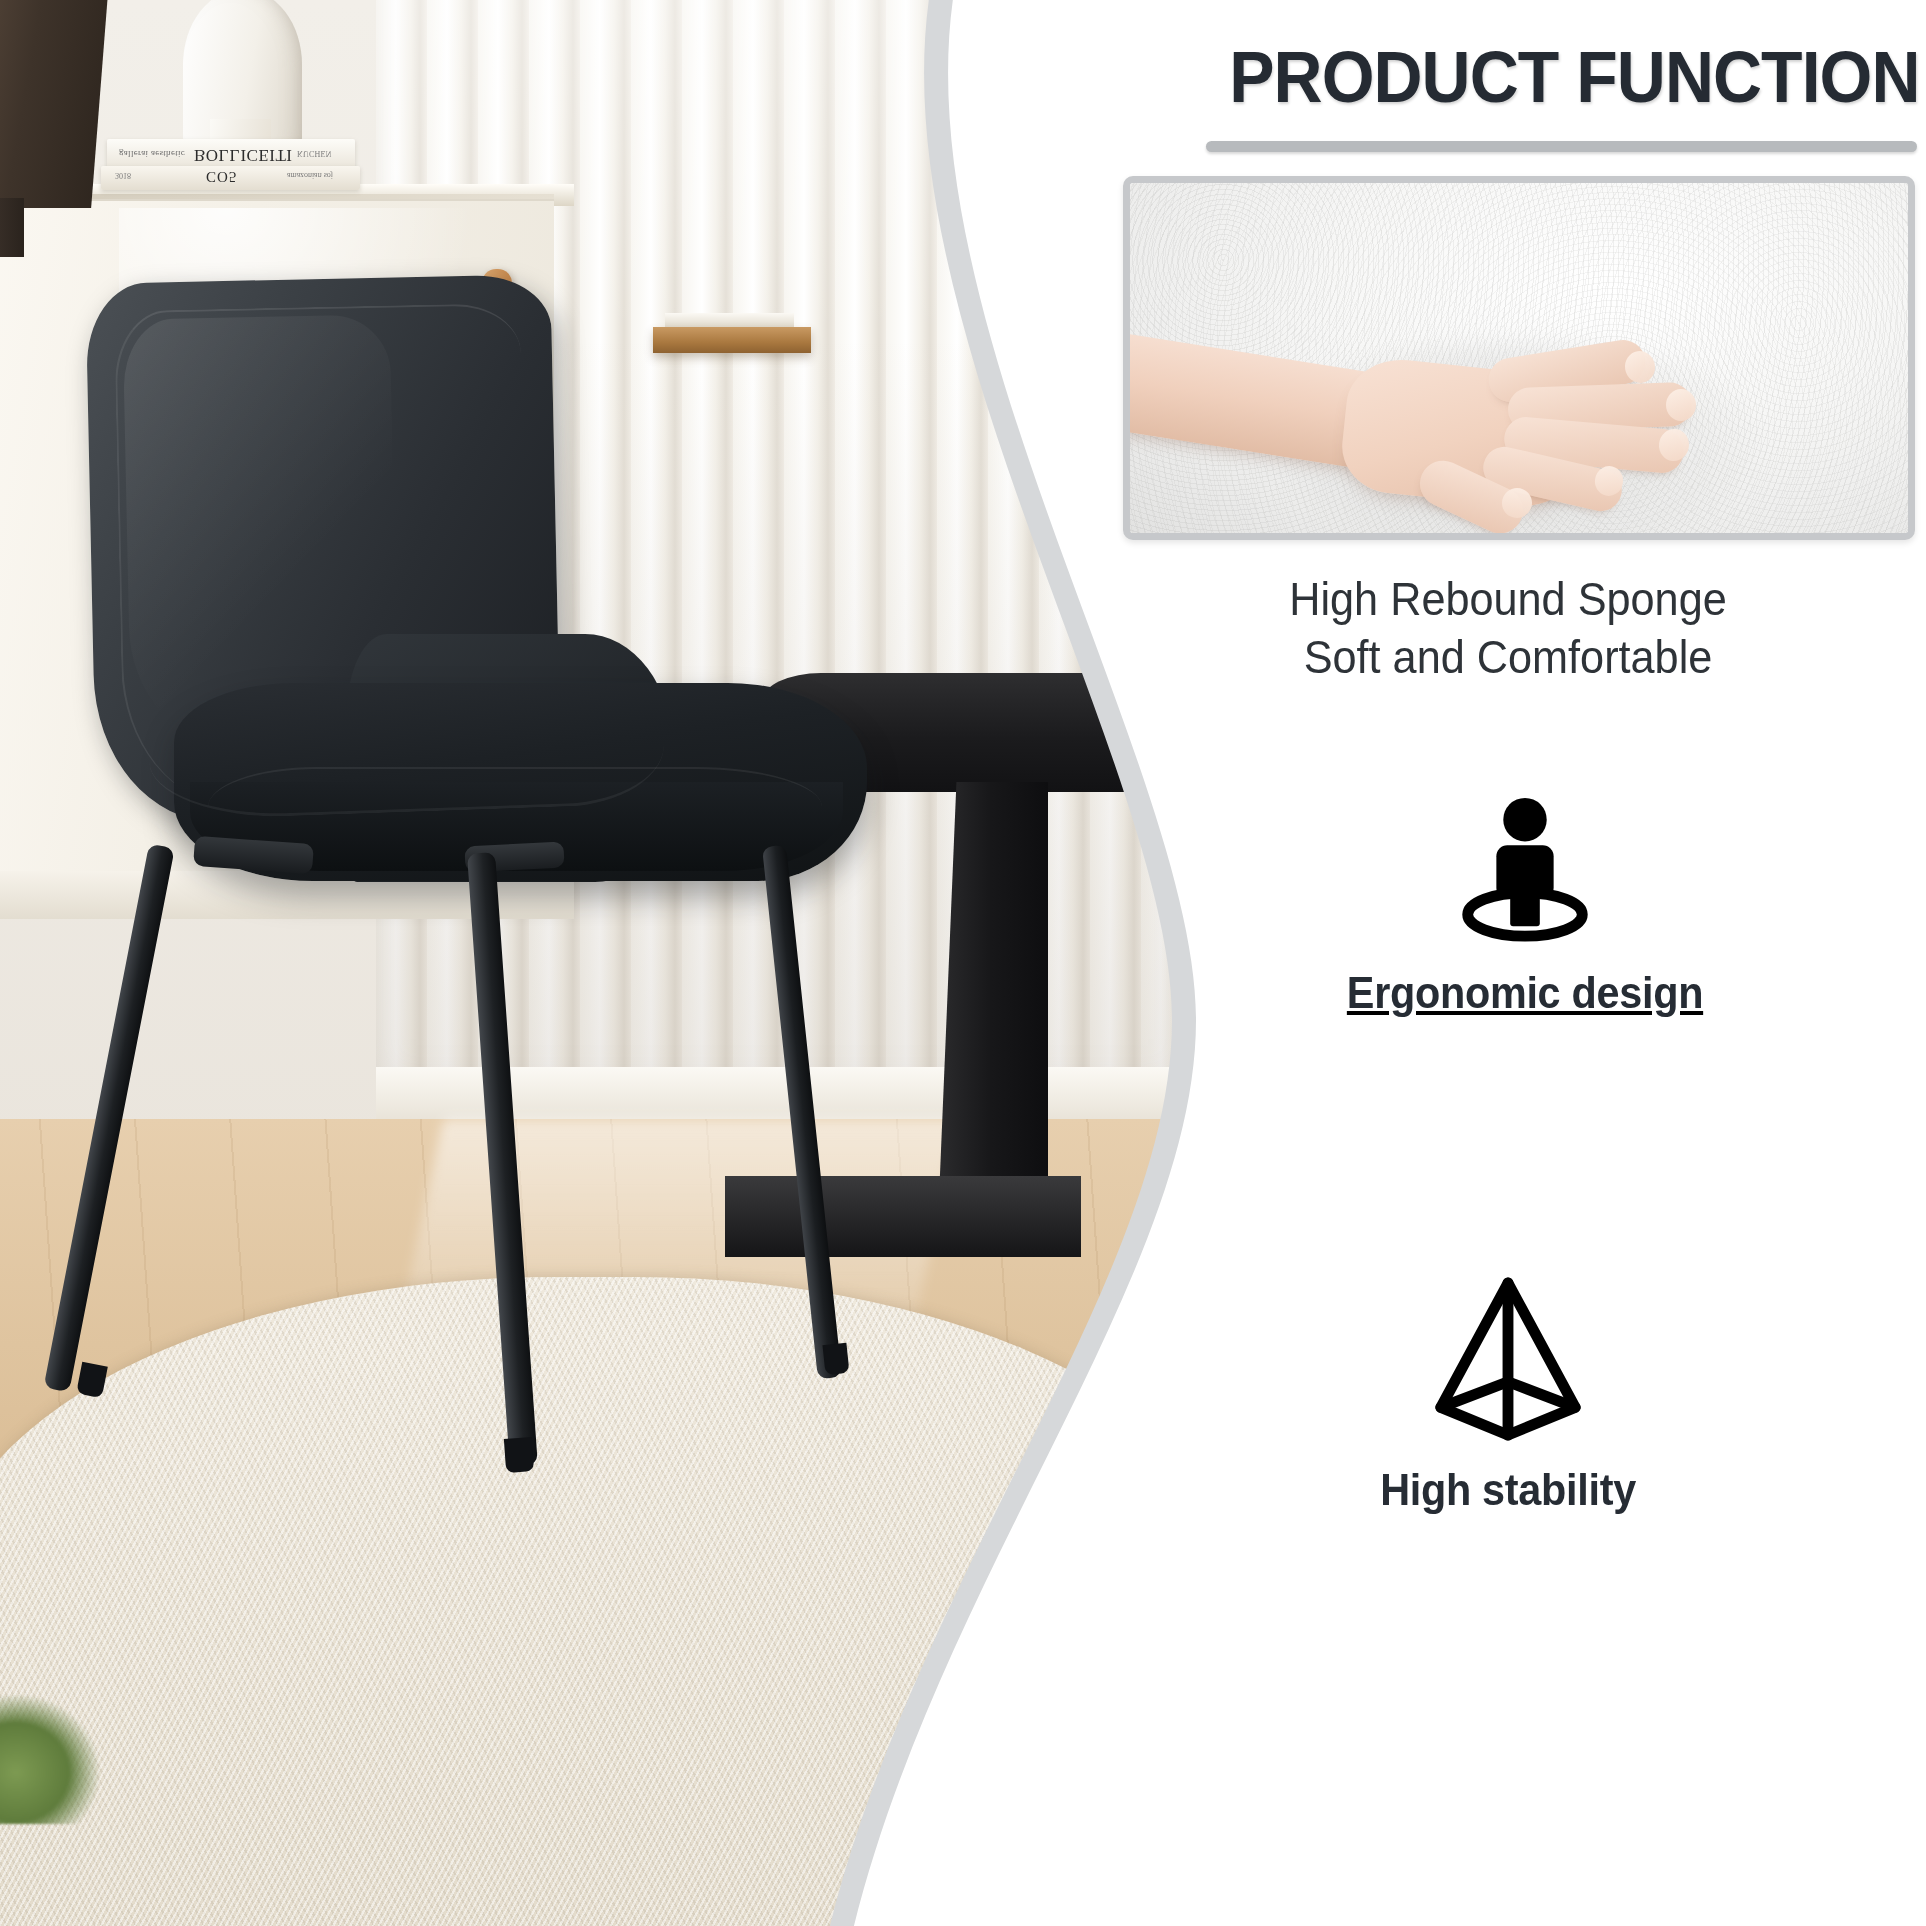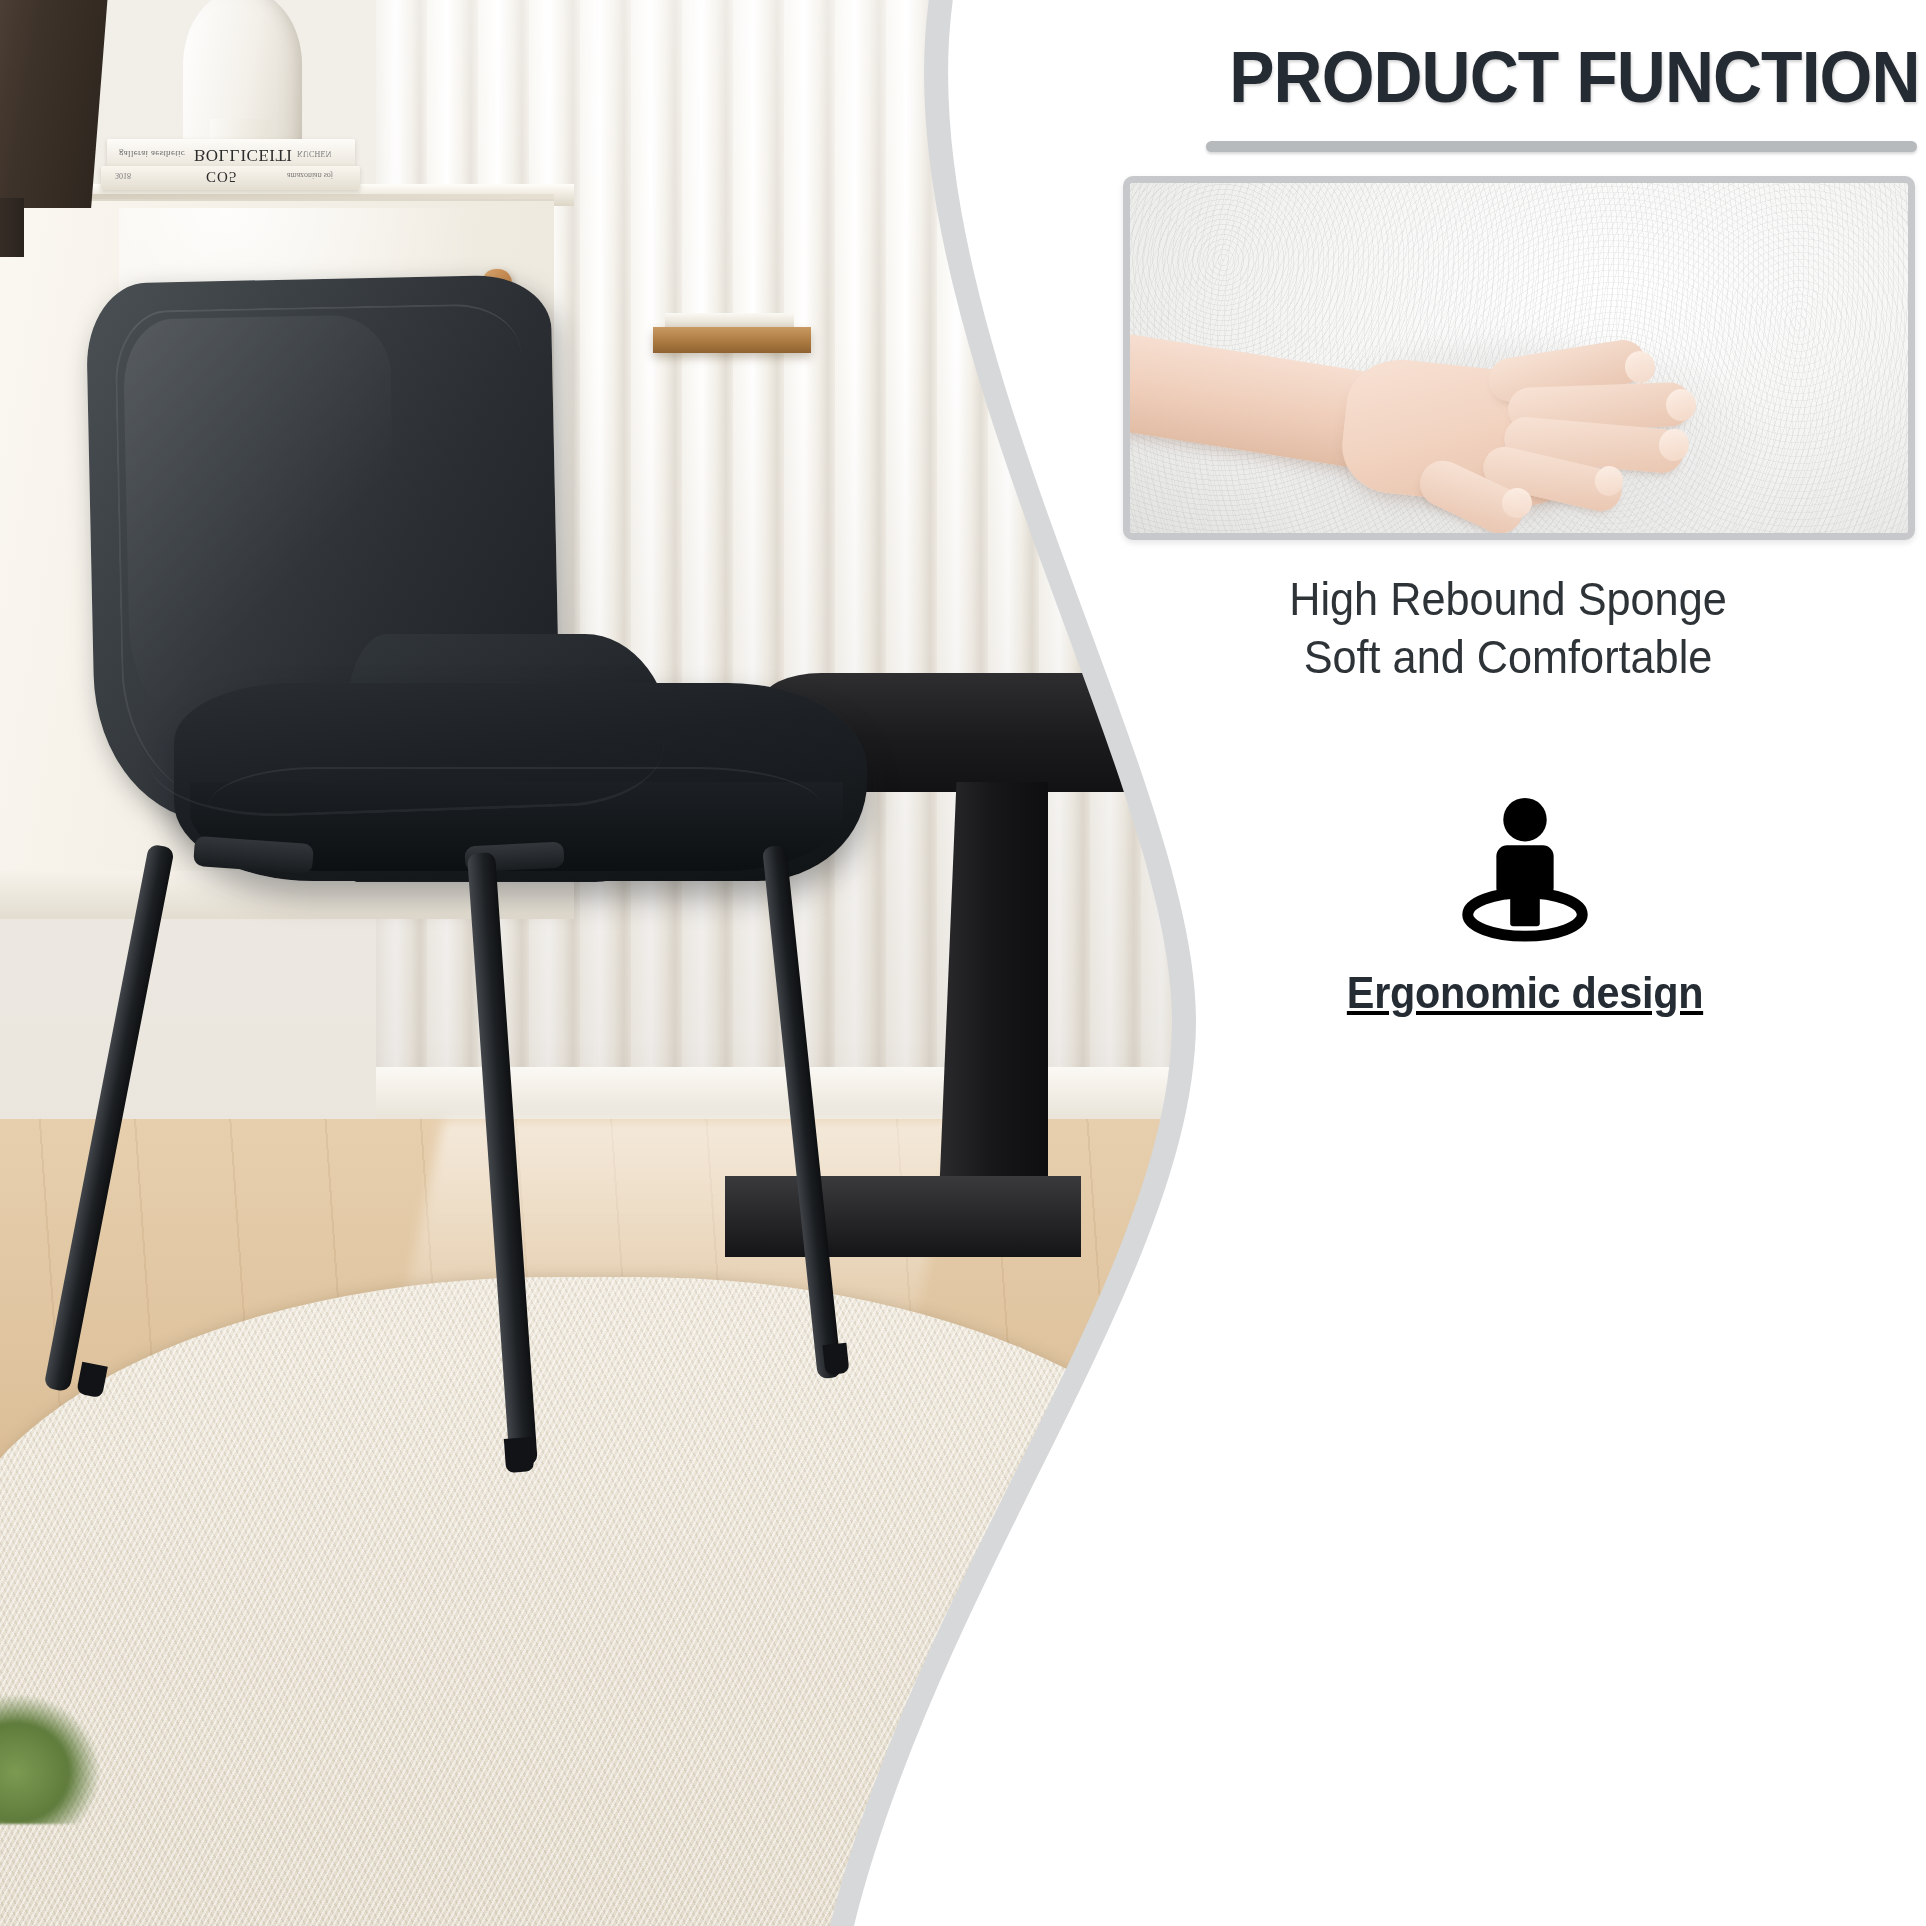--- a/index.html
+++ b/index.html
@@ -362,17 +362,29 @@
         <svg width="168" height="158" viewBox="0 0 170 160" aria-hidden="true">
           <circle cx="85" cy="28" r="22" fill="#000"></circle>
           <rect x="56" y="54" width="58" height="54" rx="11" fill="#000"></rect>
           <rect x="70" y="100" width="30" height="36" rx="3" fill="#000"></rect>
           <ellipse cx="85" cy="124" rx="58" ry="22" fill="none" stroke="#000" stroke-width="11"></ellipse>
         </svg>
       </div>
       <div class="flabel">Ergonomic design</div>
     </div>
 
+    <div class="feature" id="feat-stability">
+      <div class="ficon">
+        <svg width="158" height="176" viewBox="0 0 160 178" aria-hidden="true">
+          <g fill="none" stroke="#000" stroke-width="11" stroke-linejoin="round" stroke-linecap="round">
+            <path d="M80 12 L12 138 L80 166 L148 138 Z"></path>
+            <path d="M80 12 L80 166"></path>
+            <path d="M12 138 L80 112 L148 138"></path>
+          </g>
+        </svg>
+      </div>
+      <div class="flabel">High stability</div>
+    </div>
 
 
   </div>
 </div>
 
 
 </body></html>

